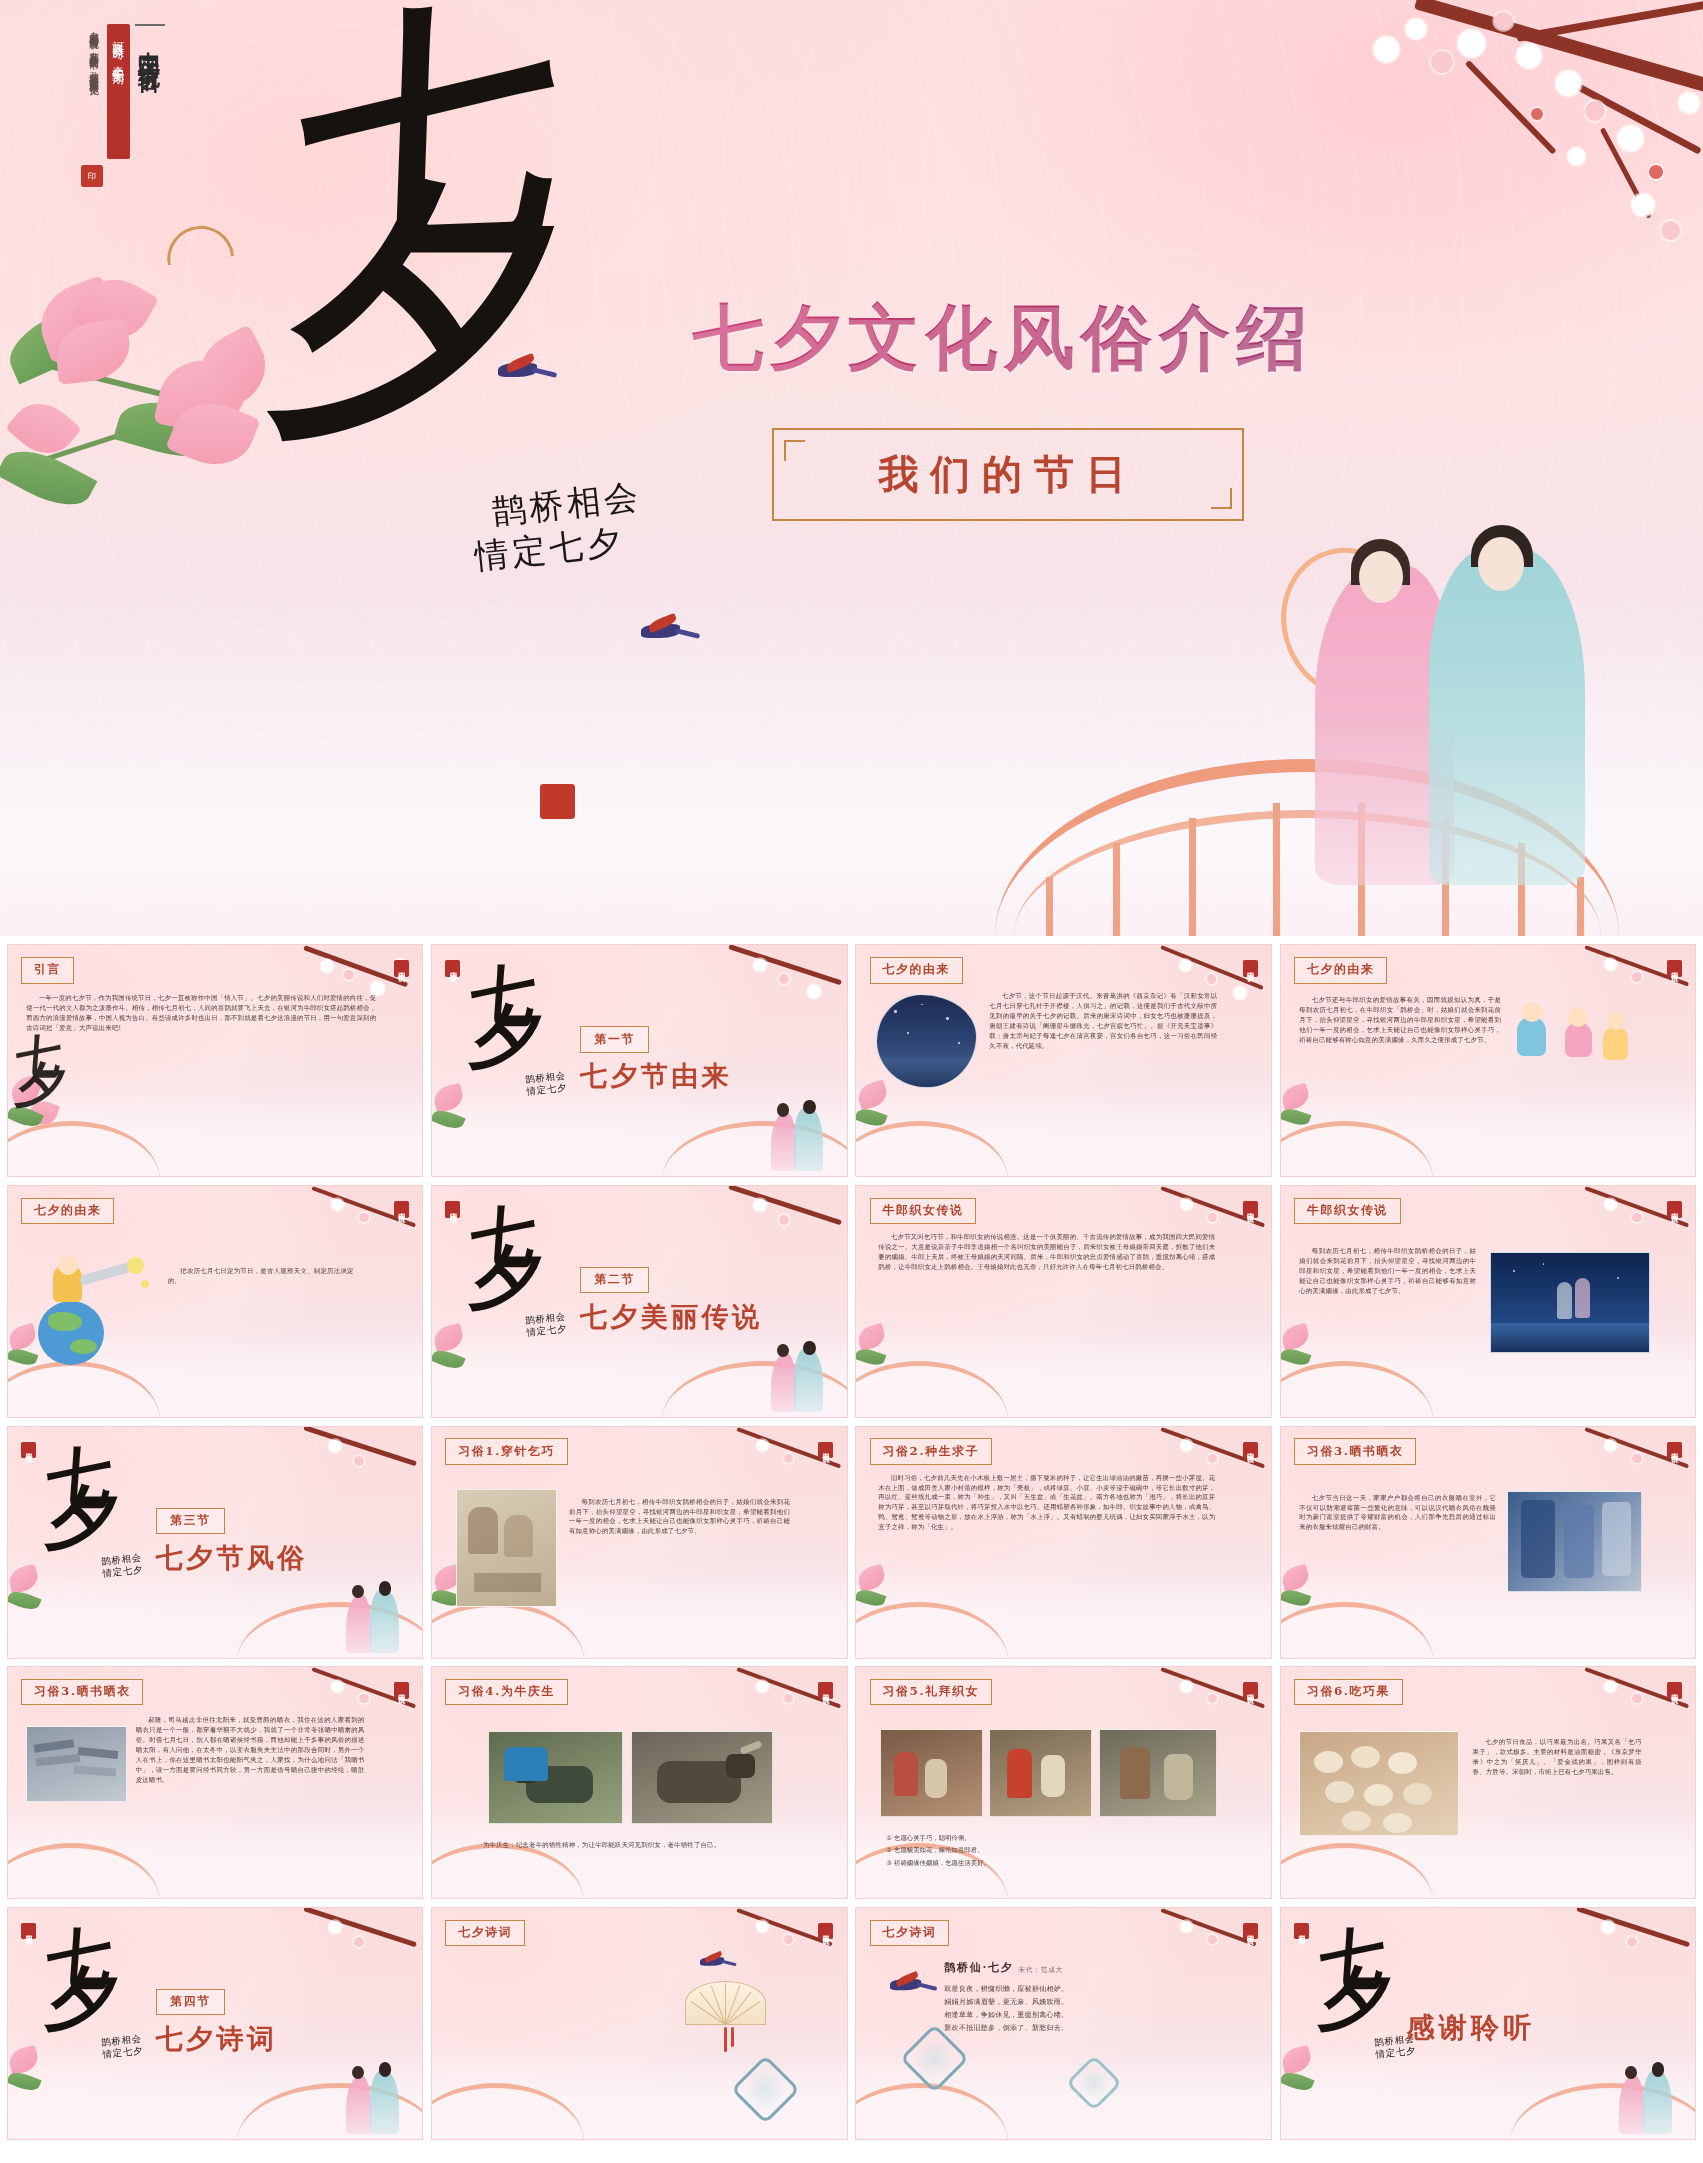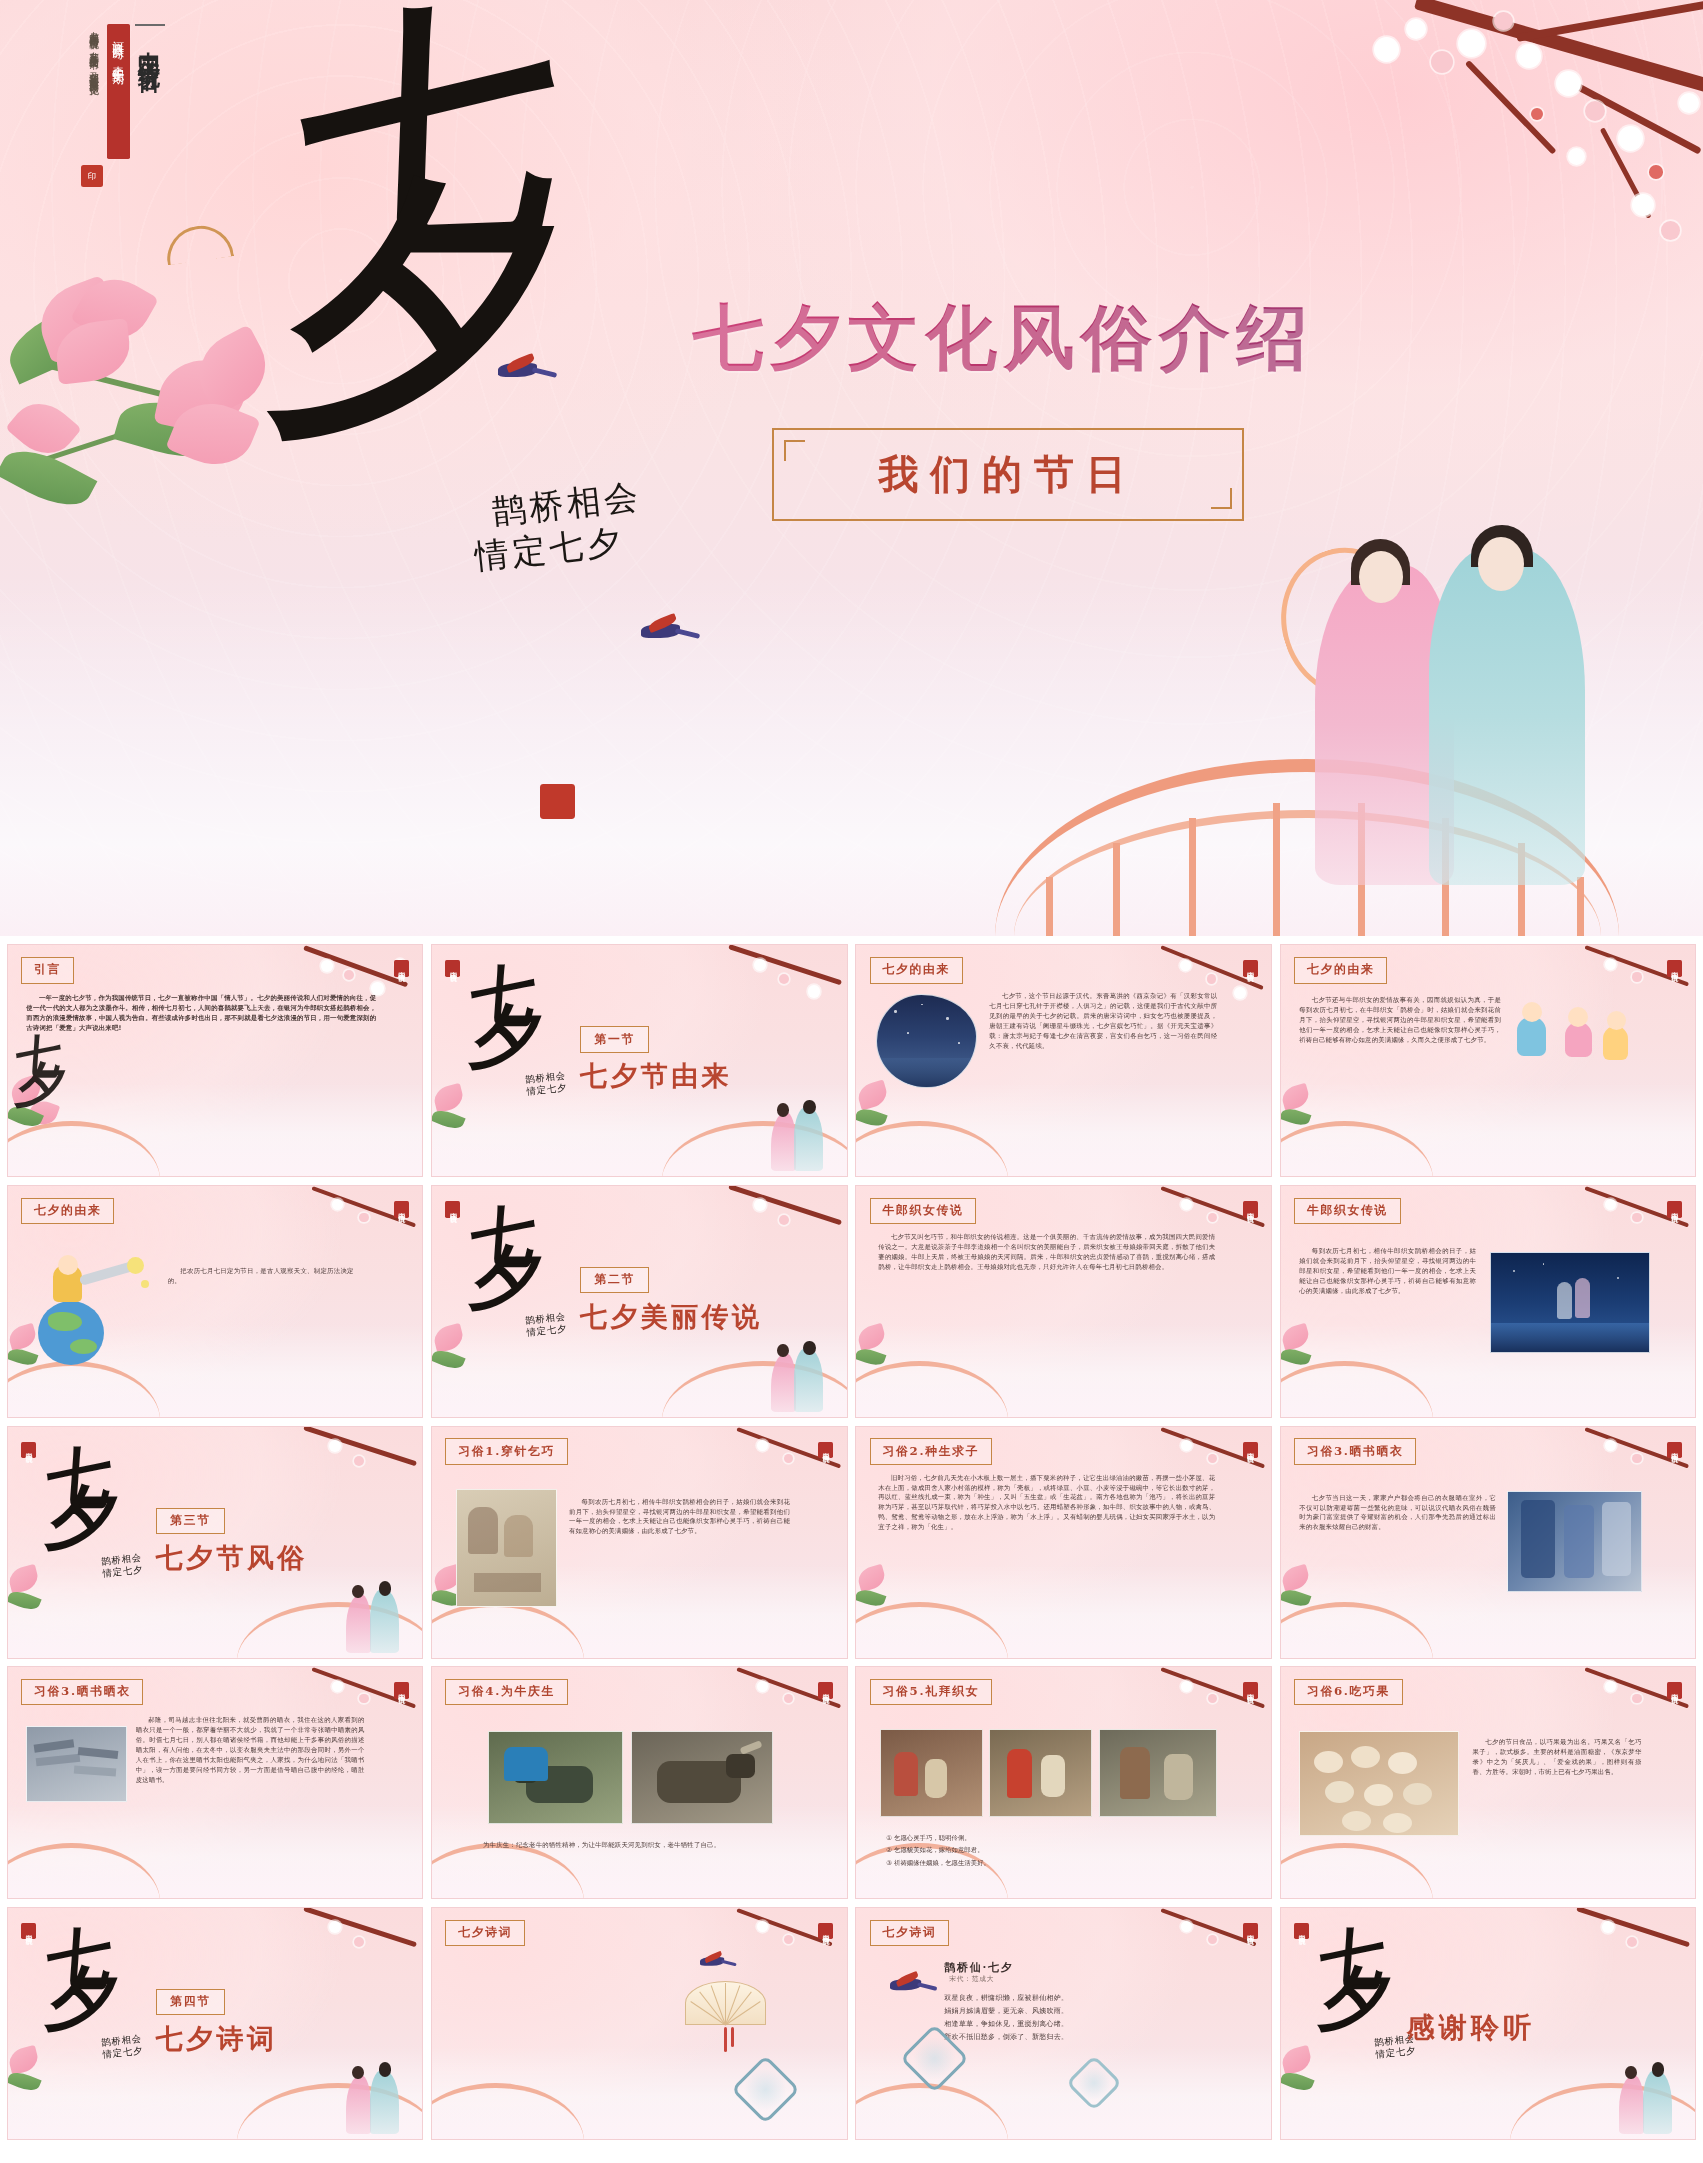--- a/index.html
+++ b/index.html
@@ -451,21 +451,21 @@
       <div class="petal" style="left:3.4px; top:17px; width:30px; height:25px; transform:rotate(-18deg);"></div>
       <div class="petal" style="left:22px; top:40px; width:27px; height:23.6px; transform:rotate(20deg);"></div>
       <div class="leafy" style="left:0px; top:47px; width:34px; height:17px; transform:rotate(24deg);"></div>
     </div>
     <div class="tag">引言</div>
     <div class="side-label">中国传统节日</div>
     <div class="mini-callig" style="left:8.4px; top:93px; opacity:.9; transform:scale(.7); transform-origin:left top;">
       <span class="m1">七</span>
         <span class="m2">夕</span>
     </div>
-    <div class="body-text c" style="left:18.6px; top:49px; width:350px;font-weight:bold;">一年一度的七夕节，作为我国传统节日，七夕一直被称作中国「情人节」。七夕的美丽传说和人们对爱情的向往，促使一代一代的文人都为之泼墨作斗。相传，相传七月初七，人间的喜鹊就要飞上天去，在银河为牛郎织女搭起鹊桥相会，而西方的浪漫爱情故事，中国人视为告白。有些读成许多时也出日，那不到就是看七夕这浪漫的节日，用一句爱意深刻的古诗词把「爱意」大声说出来吧!</div>
+    <div class="body-text c" style="left:18.6px; top:49px; width:350px;">一年一度的七夕节，作为我国传统节日，七夕一直被称作中国「情人节」。七夕的美丽传说和人们对爱情的向往，促使一代一代的文人都为之泼墨作斗。相传，相传七月初七，人间的喜鹊就要飞上天去，在银河为牛郎织女搭起鹊桥相会，而西方的浪漫爱情故事，中国人视为告白。有些读成许多时也出日，那不到就是看七夕这浪漫的节日，用一句爱意深刻的古诗词把「爱意」大声说出来吧!</div>
   </div>
 
   <div class="slide">
     <div class="slide-mist"></div>
     <div class="mini-bridge"></div>
     <div class="mini-couple">
       <div class="mc-a"></div>
         <div class="mc-b"></div>
         <div class="mc-h1"></div>
         <div class="mc-h2"></div>
@@ -883,21 +883,21 @@
     <div class="slide-mist"></div>
     <div class="mini-bridge left"></div>
     <div class="mini-branch">
       <div class="twig" style="left:42px; top:0; width:101px; height:4.2px; transform:rotate(20deg);"></div>
       <div class="bloss" style="left:62px; top:13.5px; width:11px; height:11px;"></div>
       <div class="bloss pink" style="left:89px; top:27px; width:9.3px; height:9.3px;"></div>
     </div>
     <div class="tag">七夕诗词</div>
     <div class="side-label">中国传统节日</div>
     <div class="poem" style="left:88px; top:52px; width:236px;">
-      <div style="display:flex; align-items:flex-start;flex-direction:column;">
+      <div style="display:flex; align-items:flex-end;">
         <span class="poem-title">鹊桥仙·七夕</span>
         <span class="poem-meta">宋代：范成大</span>
       </div>
       <div style="margin-top:8.4px;">
         <div class="poem-line">双星良夜，耕慵织懒，应被群仙相妒。</div>
         <div class="poem-line">娟娟月姊满眉颦，更无奈、风姨吹雨。</div>
         <div class="poem-line">相逢草草，争如休见，重搅别离心绪。</div>
         <div class="poem-line">新欢不抵旧愁多，倒添了、新愁归去。</div>
       </div>
     </div>

